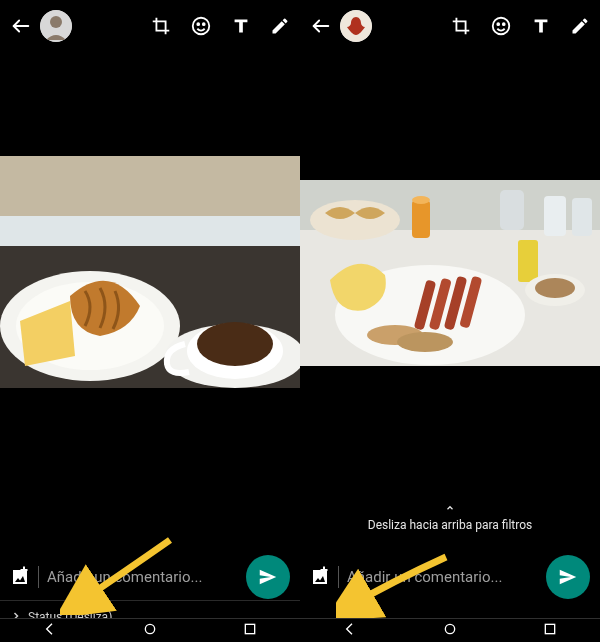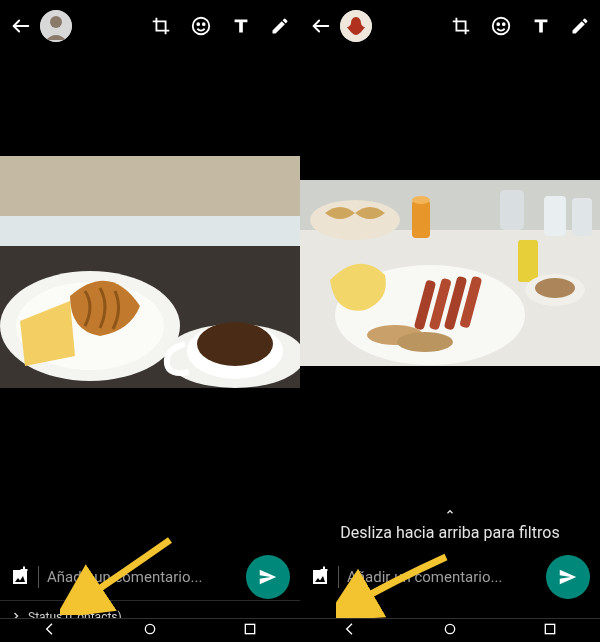--- a/index.html
+++ b/index.html
@@ -13,21 +13,21 @@
   .icon{color:#fff;display:inline-flex;align-items:center;justify-content:center}
   .avatar{width:32px;height:32px;border-radius:50%;background:#ccc;overflow:hidden;display:flex;align-items:center;justify-content:center}
   .avatar svg{display:block}
   
   .imgarea{position:absolute;left:0;right:0;background:#555;overflow:hidden}
   .p1-img{top:156px;height:232px}
   .p2-img{top:180px;height:186px}
   
   .imgarea svg{width:100%;height:100%;display:block}
   
-  .filters{position:absolute;left:0;right:0;text-align:center;color:#e5e5e5;font-size:16px}
+  .filters{position:absolute;left:0;right:0;text-align:center;color:#e5e5e5;font-size:12px}
   .filters .chev{display:block;margin:0 auto 2px}
   .p2 .filters{top:502px}
   
   .caprow{position:absolute;left:0;right:0;display:flex;align-items:center;padding:0 10px 0 8px}
   .caprow .gal{flex:0 0 auto;margin-right:6px}
   .caprow .vline{width:1px;height:22px;background:#555;margin-right:8px}
   .caprow .input{flex:1 1 auto;color:#9e9e9e;font-size:15px;white-space:nowrap;overflow:hidden;text-overflow:ellipsis}
   .caprow .send{flex:0 0 auto;width:44px;height:44px;border-radius:50%;background:#00897b;display:flex;align-items:center;justify-content:center;margin-left:8px}
   .p1 .caprow{top:555px}
   .p2 .caprow{top:555px}
@@ -133,21 +133,21 @@
           </svg>
       </span>
     </div>
 
     <div class="recip">
       <span class="chev">
         <svg width="12" height="12" viewBox="0 0 24 24" fill="none" stroke="#ccc" stroke-width="3">
             <polyline points="9 6 15 12 9 18"></polyline>
           </svg>
       </span>
-      <span class="txt">Status (Contacts)</span>
+      <span class="txt">Status (Desliza)</span>
     </div>
 
     <svg class="arrow" style="left:60px;top:535px" width="120" height="80" viewBox="0 0 120 80">
       <defs>
           <marker id="ah1" markerWidth="8" markerHeight="8" refX="4" refY="4" orient="auto">
             <path d="M0 0 L8 4 L0 8 Z" fill="#f4c430"></path>
           </marker>
         </defs>
       <path d="M110 5 Q60 40 18 68" stroke="#f4c430" stroke-width="7" fill="none" marker-end="url(#ah1)"></path>
     </svg>

